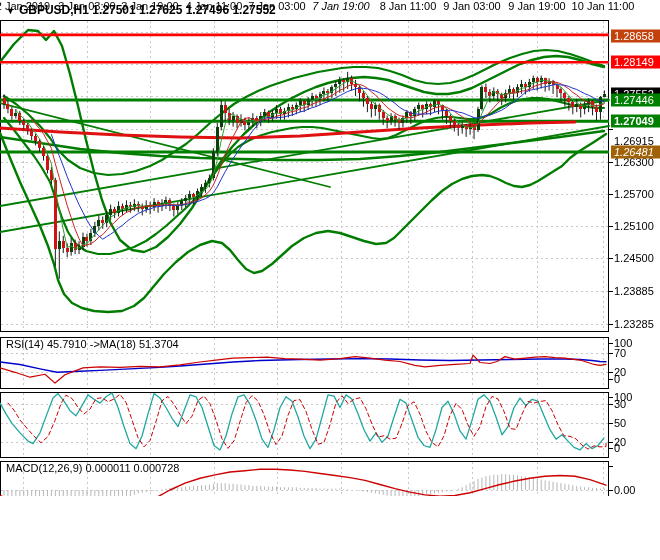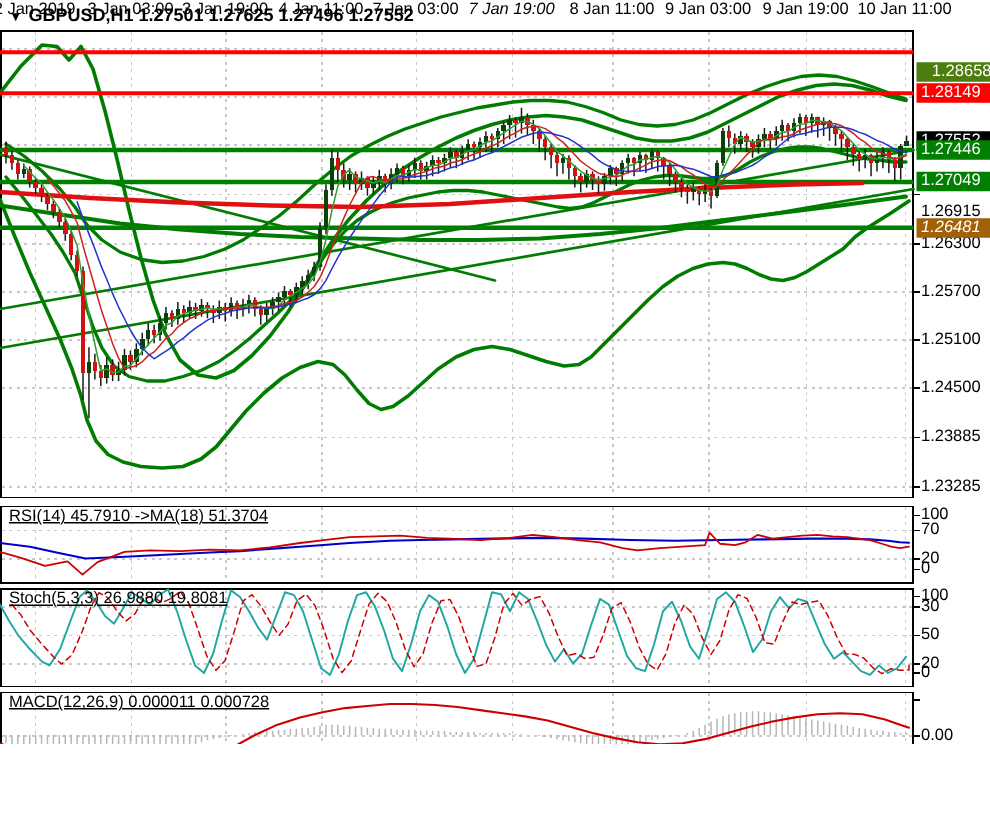--- a/index.html
+++ b/index.html
@@ -1,21 +1,21 @@
 <!DOCTYPE html>
 <html><head>
 <meta charset="utf-8">
 <style>
   html,body{margin:0;padding:0;background:#fff;}
   #screen{position:relative;width:660px;height:496px;background:#ffffff;overflow:hidden;
           font-family:"Liberation Sans",sans-serif;}
   #cv{position:absolute;left:0;top:0;}
   .title{position:absolute;left:6px;top:3px;font:bold 12px "Liberation Sans",sans-serif;color:#000;white-space:nowrap;}
   .title .dd{font-size:9px;margin-right:4px;}
-  .indlbl{position:absolute;left:6px;font:11px "Liberation Sans",sans-serif;color:#000;white-space:nowrap;z-index:5;text-decoration:underline;}
+  .indlbl{position:absolute;left:6px;font:11px "Liberation Sans",sans-serif;color:#000;white-space:nowrap;z-index:5;}
   .lbl{position:absolute;font:11px "Liberation Sans",sans-serif;color:#000;white-space:nowrap;transform:translateY(-50%);z-index:5;}
   .xlbl{position:absolute;font:11px "Liberation Sans",sans-serif;color:#000;white-space:nowrap;transform:translateX(-50%);top:542px;z-index:5;}
   .badge{position:absolute;left:611px;width:47px;font:11px "Liberation Sans",sans-serif;color:#fff;
          padding:0 0 0 3px;height:13px;line-height:13px;transform:translateY(-50%);z-index:6;}
 </style>
 </head>
 <body>
 <div id="screen">
 
 <svg id="cv" width="660" height="560">
@@ -617,35 +617,34 @@
         <line x1="609" y1="448.5" x2="613" y2="448.5" stroke="#000" stroke-width="1" shape-rendering="crispEdges"></line>
         <line x1="609" y1="466.5" x2="613" y2="466.5" stroke="#000" stroke-width="1" shape-rendering="crispEdges"></line>
         <line x1="609" y1="490.5" x2="613" y2="490.5" stroke="#000" stroke-width="1" shape-rendering="crispEdges"></line>
         <line x1="609" y1="525.5" x2="613" y2="525.5" stroke="#000" stroke-width="1" shape-rendering="crispEdges"></line>
       </g>
     </svg>
 
 <div class="title"><span class="dd">▼</span><span>GBPUSD,H1 1.27501 1.27625 1.27496 1.27552</span></div>
 
 <div class="indlbl" style="top:338px">RSI(14) 45.7910  -&gt;MA(18) 51.3704</div>
-<div class="indlbl" style="top:393px">Stoch(5,3,3) 26.9880 19.8081</div>
 <div class="indlbl" style="top:462px">MACD(12,26,9) 0.000011 0.000728</div>
 
 <div class="lbl" style="left: 614px; top: 128.548px; margin-top: 12px;">1.26915</div>
     <div class="lbl" style="left: 614px; top: 161.613px;">1.26300</div>
     <div class="lbl" style="left: 614px; top: 193.871px;">1.25700</div>
     <div class="lbl" style="left: 614px; top: 226.129px;">1.25100</div>
     <div class="lbl" style="left: 614px; top: 258.387px;">1.24500</div>
     <div class="lbl" style="left: 614px; top: 291.452px;">1.23885</div>
     <div class="lbl" style="left: 614px; top: 323.71px;">1.23285</div>
-    <div class="badge" style="left: 611px; top: 48px; background: #4d7c0f; text-align: right;">1.28658</div>
+    <div class="badge" style="left: 611px; top: 36px; background: #c2410c;">1.28658</div>
     <div class="badge" style="left: 611px; top: 62.2043px; background: rgb(255, 0, 0);">1.28149</div>
     <div class="badge" style="left: 611px; top: 94.3011px; background: rgb(0, 0, 0);">1.27552</div>
     <div class="badge" style="left: 611px; top: 100px; background: rgb(0, 128, 0);">1.27446</div>
-    <div class="badge" style="left: 611px; top: 121.344px; background: rgb(0, 128, 0);">1.27049</div>
+    <div class="badge" style="left: 611px; top: 121.344px; background: rgb(0, 128, 0); font-weight: bold;">1.27049</div>
     <div class="badge" style="left: 611px; top: 151.882px; background: #a16207; font-style: italic;">1.26481</div>
     <div class="lbl" style="left: 614px; top: 343px;">100</div>
     <div class="lbl" style="left: 614px; top: 353px;">70</div>
     <div class="lbl" style="left: 614px; top: 372px;">20</div>
     <div class="lbl" style="left: 614px; top: 379px;">0</div>
     <div class="lbl" style="left: 614px; top: 397px;">100</div>
     <div class="lbl" style="left: 614px; top: 404px;">30</div>
     <div class="lbl" style="left: 614px; top: 423px;">50</div>
     <div class="lbl" style="left: 614px; top: 442px;">20</div>
     <div class="lbl" style="left: 614px; top: 448px;">0</div>

